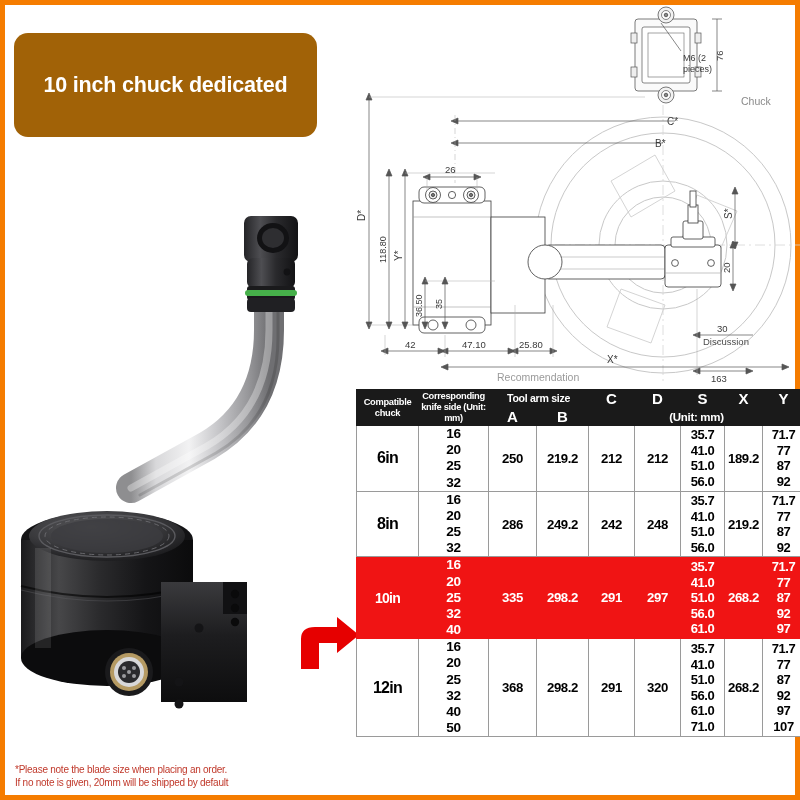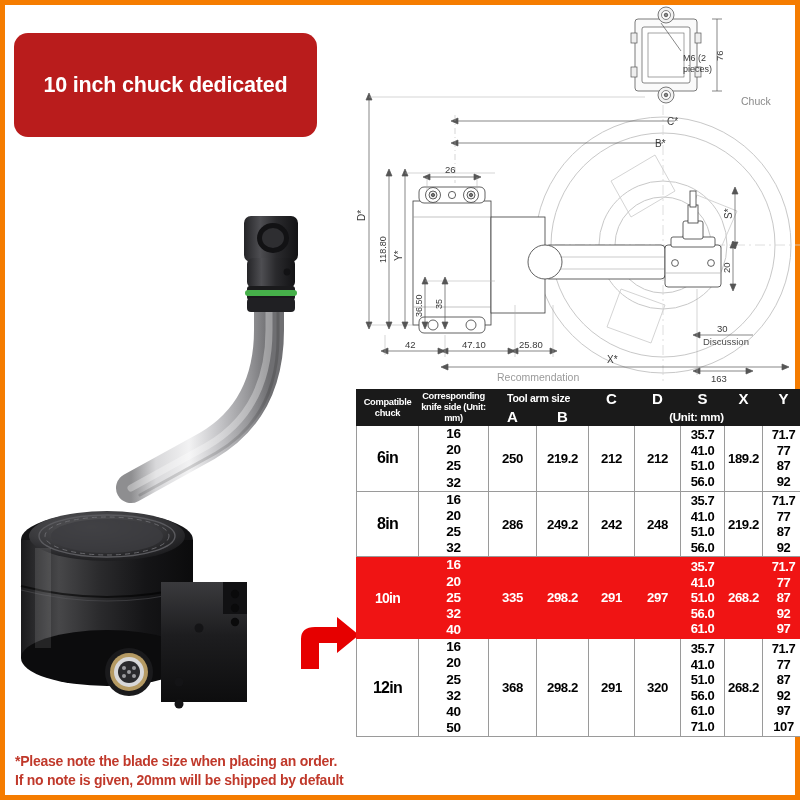--- a/index.html
+++ b/index.html
@@ -13,38 +13,38 @@
   #page{
     position:absolute;inset:0;
     border:5px solid #F57C00;
     box-sizing:border-box;
     background:#fff;
   }
 
   
   .title-banner{
     position:absolute;left:9px;top:28px;width:303px;height:104px;
-    background:#b91c1c;border-radius:14px;
+    background:#a16207;border-radius:14px;
     box-sizing:border-box;
     display:flex;flex-direction:column;align-items:center;justify-content:center;
     gap:6px;
   }
   .title-line1{
     color:#fff;font-size:21.5px;font-weight:bold;letter-spacing:-0.2px;
     white-space:nowrap;
   }
   .title-line2{
     color:#fff;font-size:24px;font-weight:bold;letter-spacing:-0.2px;
     white-space:nowrap;
   }
 
   
   .footnote{
     position:absolute;left:10px;bottom:6px;width:352px;
-    color:#C0392B;font-size:14px;font-weight:bold;line-height:1.32;
+    color:#C0392B;font-size:10px;font-weight:normal;line-height:1.32;
     letter-spacing:-0.25px;
   }
 
   
   .product{
     position:absolute;left:6px;top:205px;width:330px;height:520px;
   }
   .prod-svg{position:absolute;left:0;top:0;}
 
   

